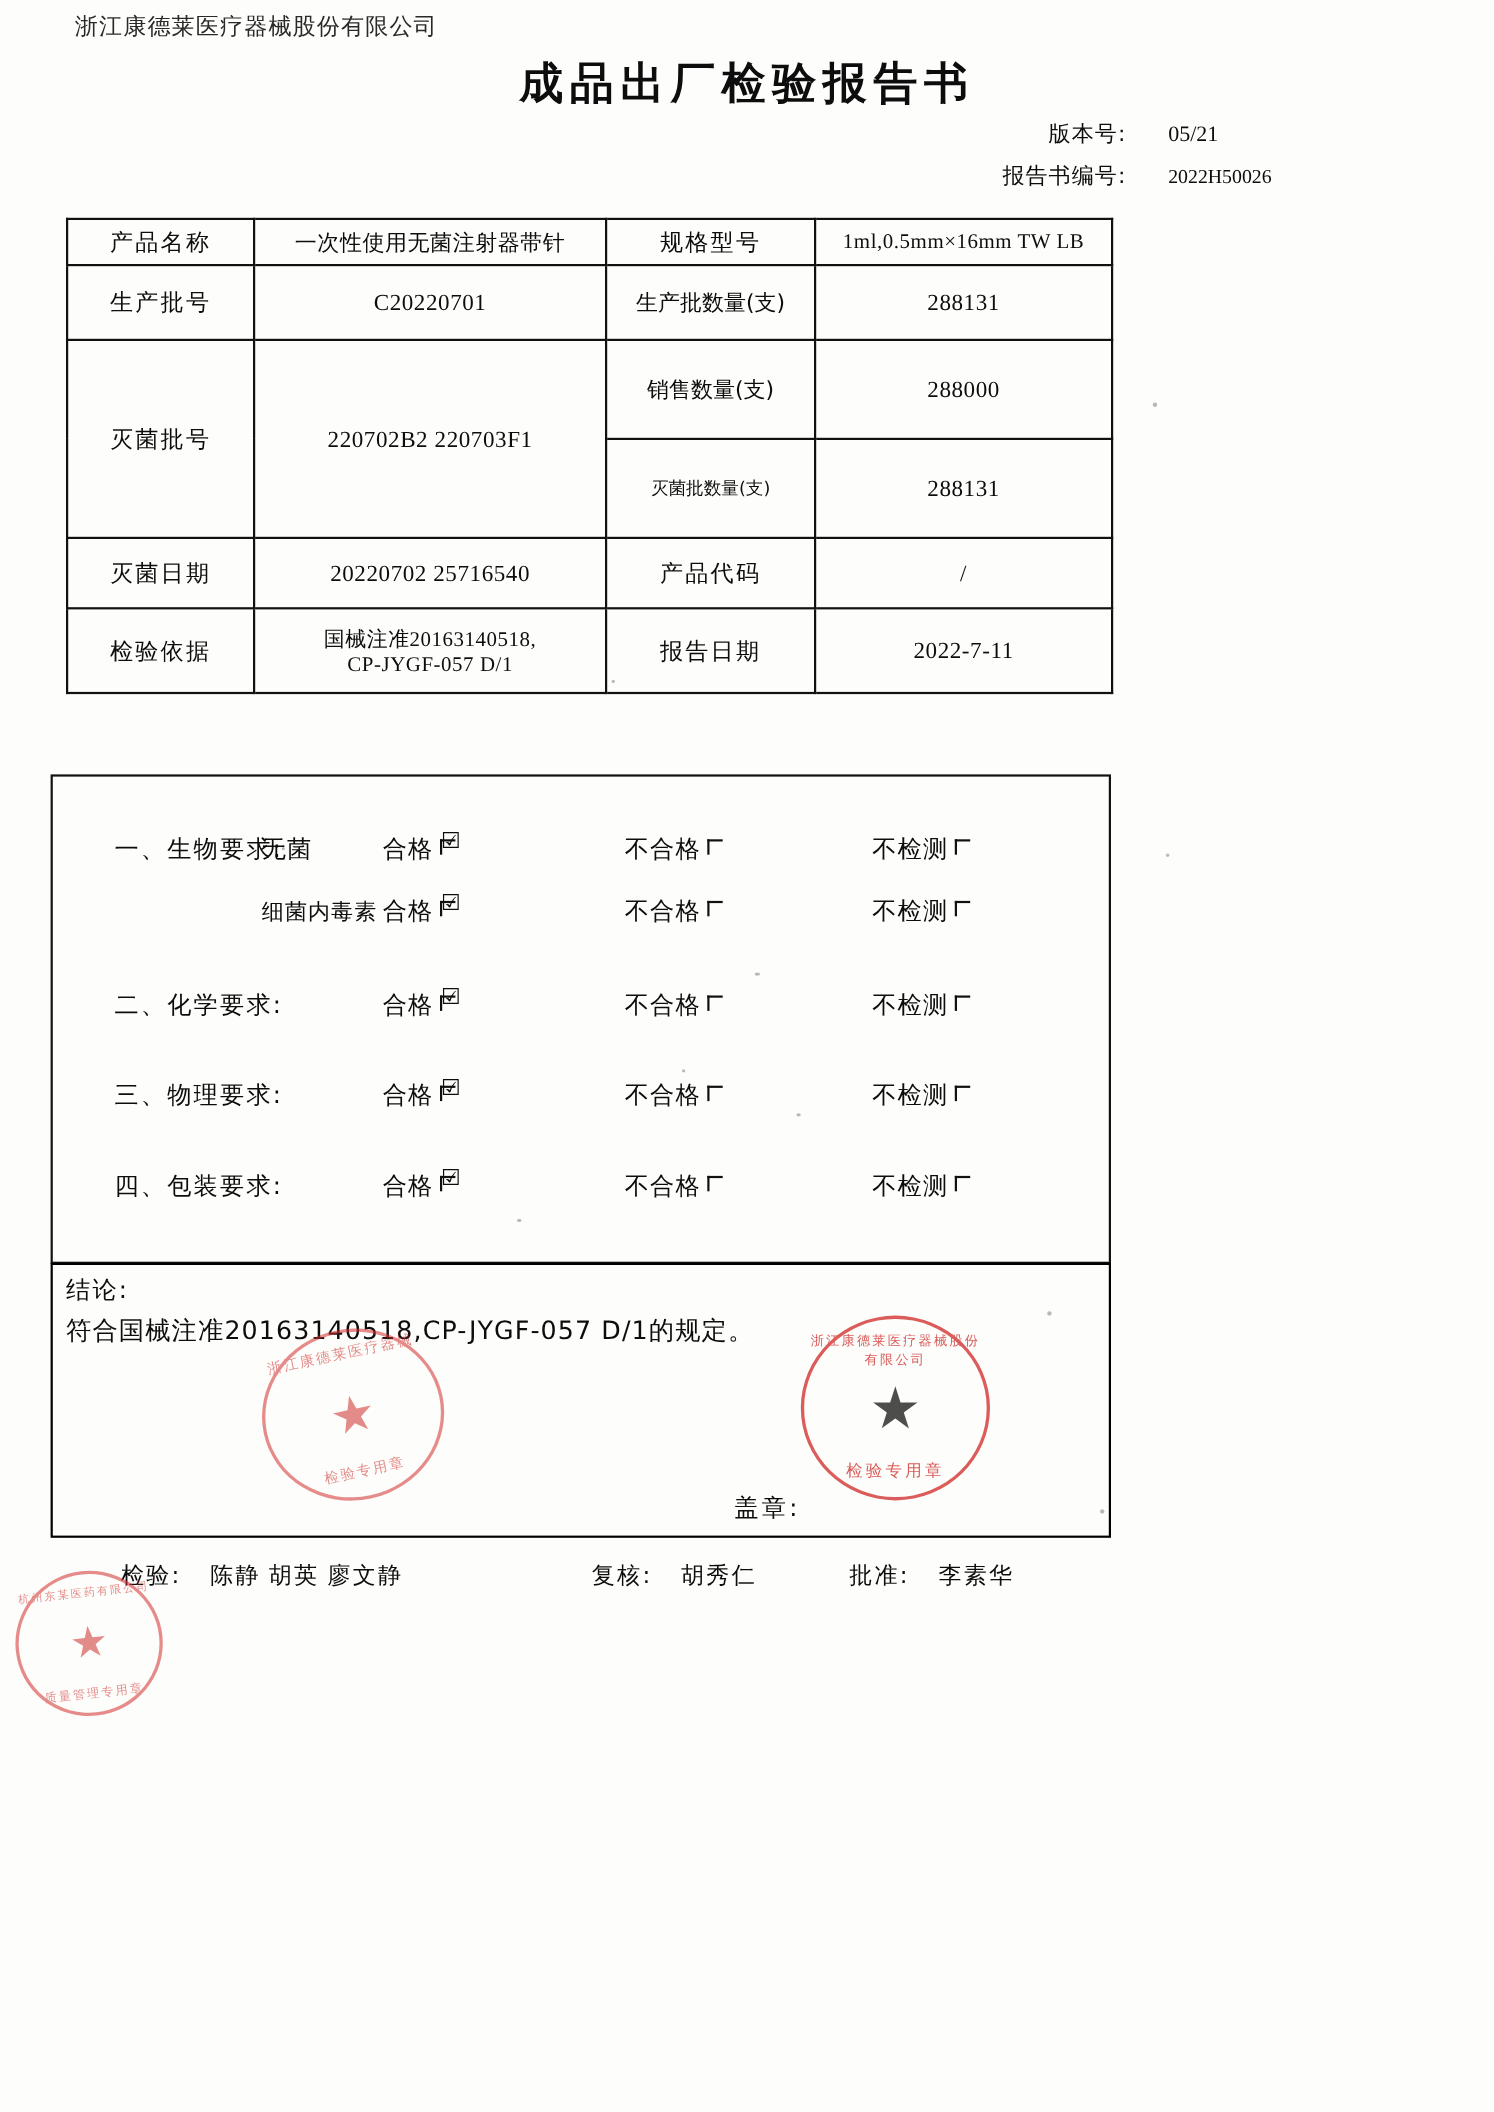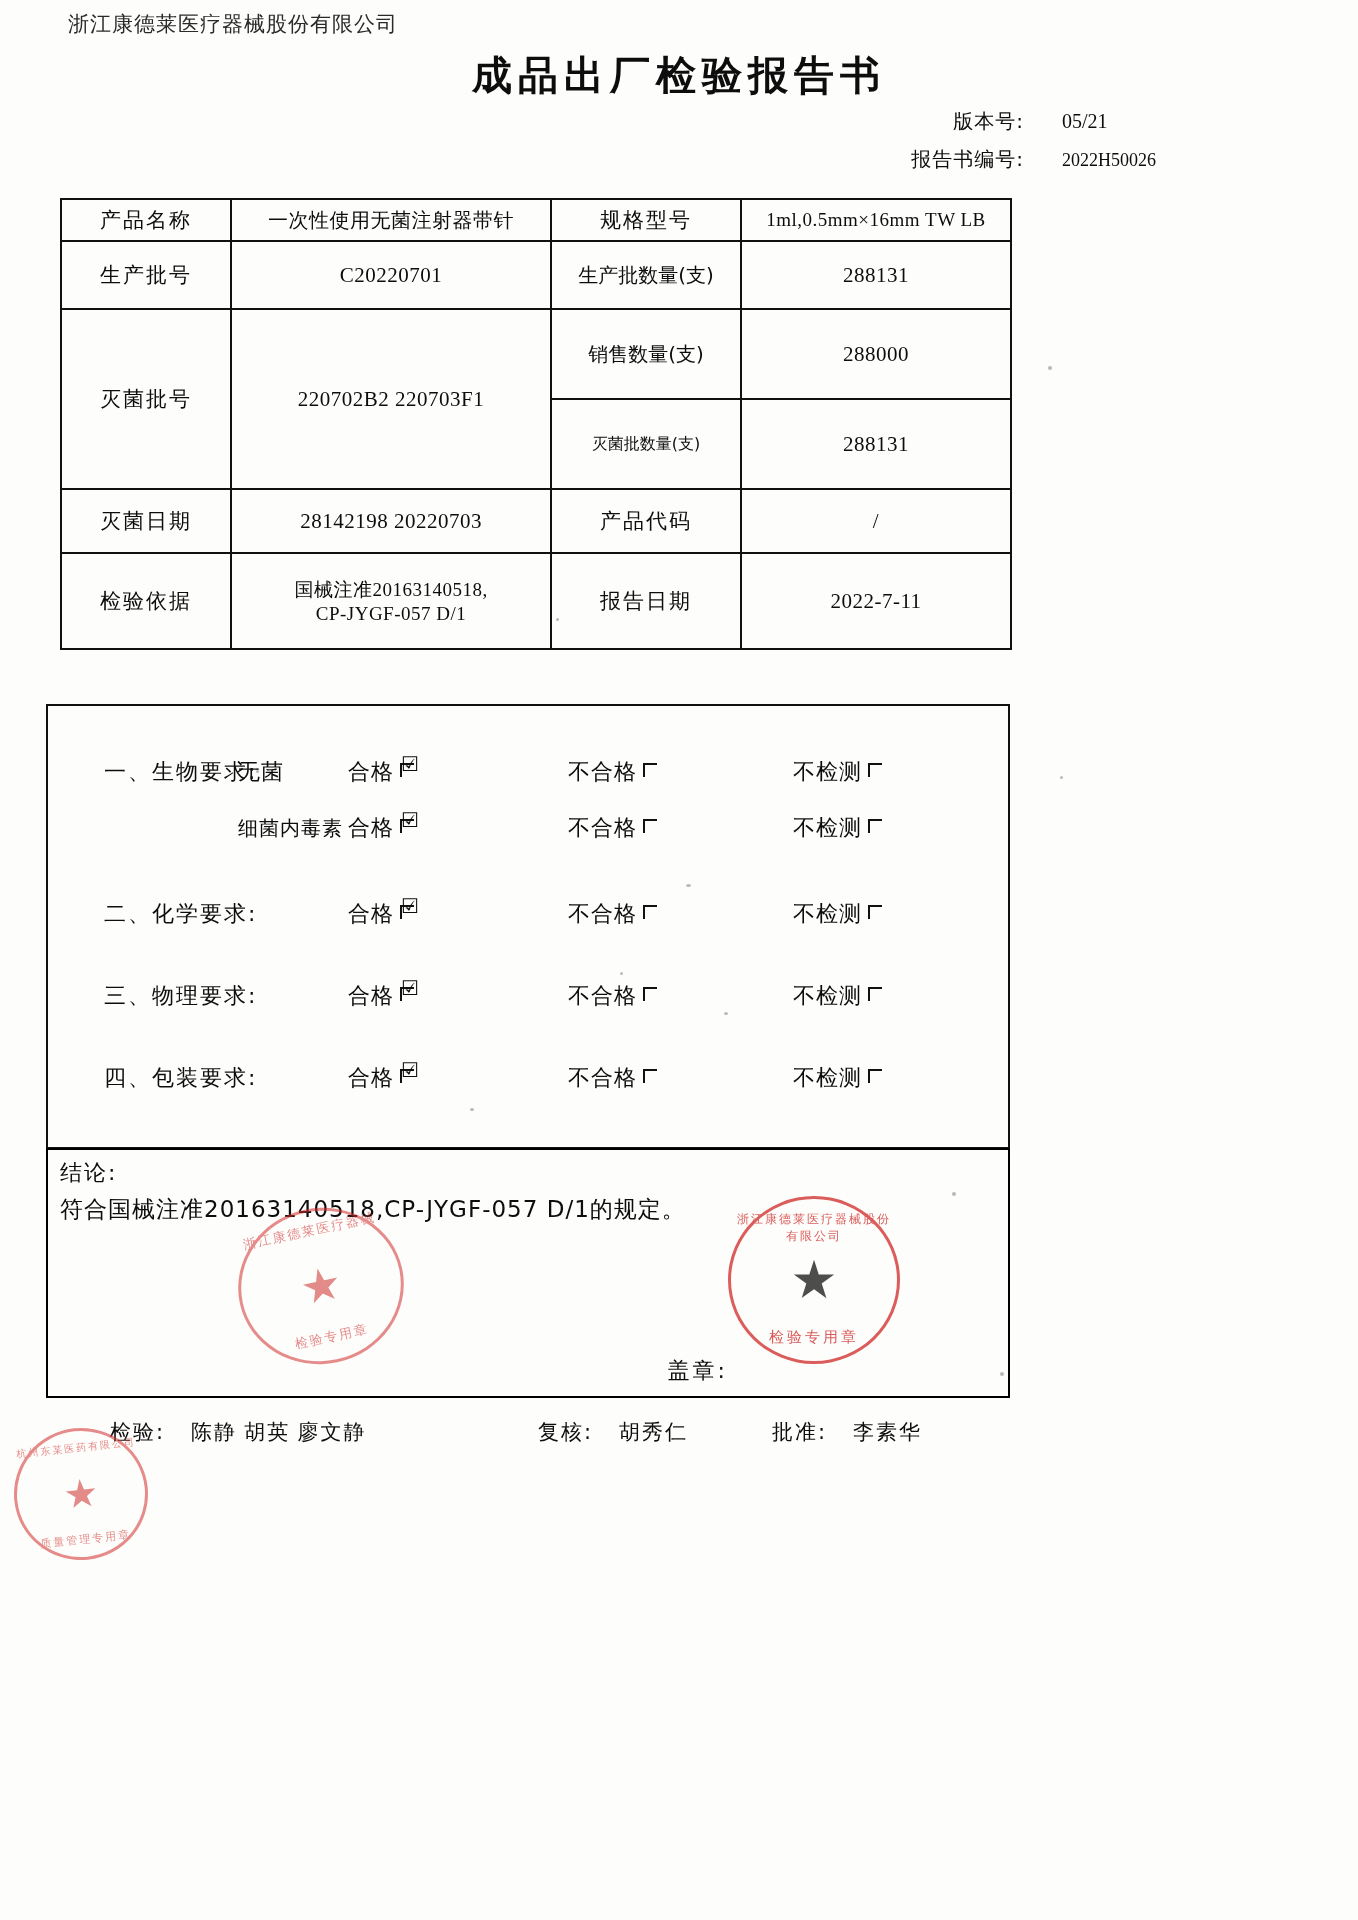--- a/index.html
+++ b/index.html
@@ -325,25 +325,25 @@
         <td class="val" rowspan="2">220702B2 220703F1</td>
         <td class="lbl" style="font-size:20px;letter-spacing:0;">销售数量(支)</td>
         <td class="val">288000</td>
       </tr>
       <tr style="height:90px;">
         <td class="lbl" style="font-size:16px;letter-spacing:0;">灭菌批数量(支)</td>
         <td class="val">288131</td>
       </tr>
       <tr style="height:64px;">
         <td class="lbl">灭菌日期</td>
-        <td class="val">28142198 20220703</td>
+        <td class="val">20220702 25716540</td>
         <td class="lbl">产品代码</td>
         <td class="val">/</td>
       </tr>
-      <tr style="height:96px;">
+      <tr style="height:77px;">
         <td class="lbl">检验依据</td>
         <td class="val val-small">
           <div>国械注准20163140518,</div>
           <div>CP-JYGF-057 D/1</div>
         </td>
         <td class="lbl">报告日期</td>
         <td class="val">2022-7-11</td>
       </tr>
     </tbody>
   </table>

